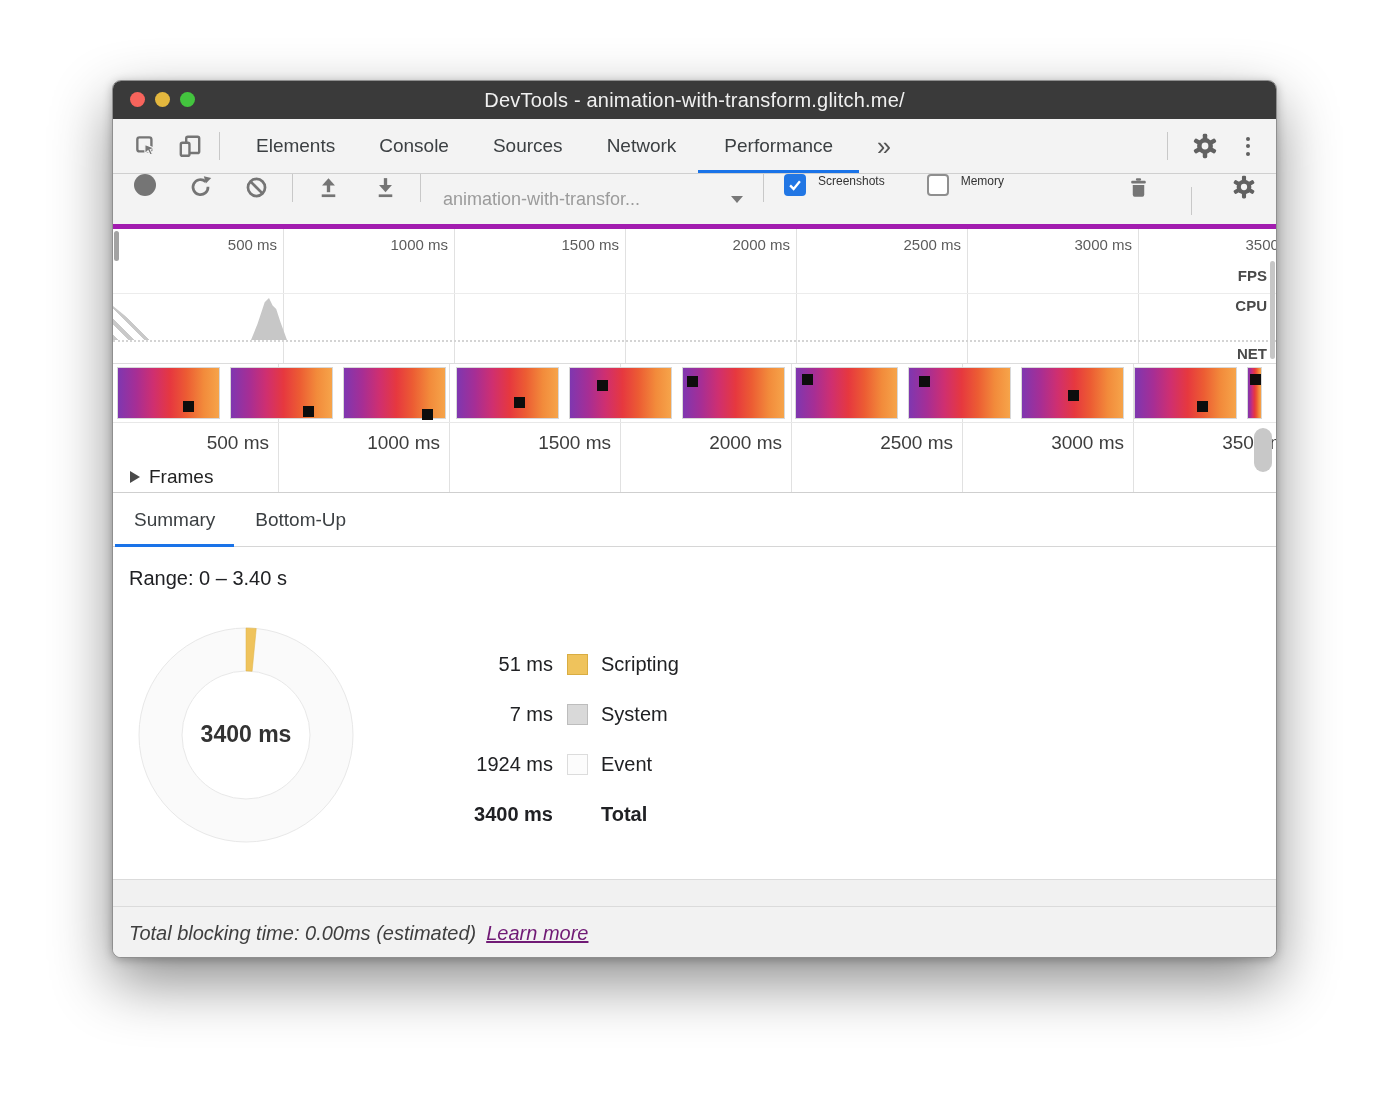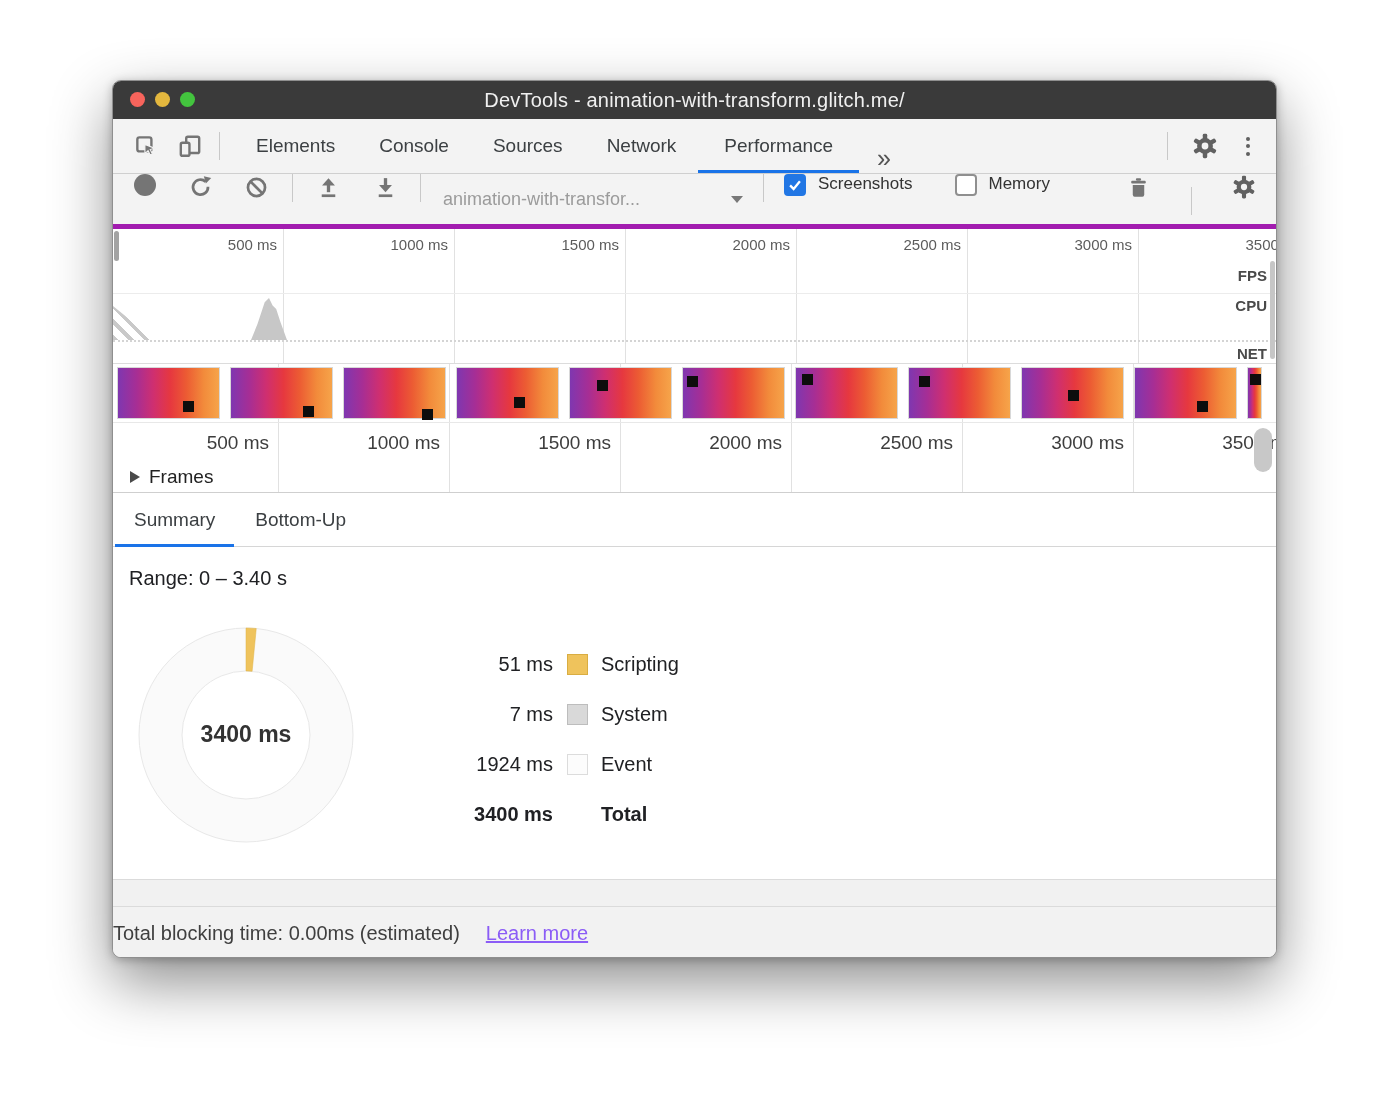--- a/index.html
+++ b/index.html
@@ -19,42 +19,42 @@
   .lights { position:absolute; left:17px; top:11px; display:flex; gap:10px; }
   .light { width:15px; height:15px; border-radius:50%; }
   .light.red{ background:#f7645c; } .light.yellow{ background:#e3b73e; } .light.green{ background:#43c43e; }
   .title-text { color:#f0f0f0; font-size:20px; letter-spacing:.2px; }
 
   
   .tabbar { position:absolute; left:0; top:38px; width:100%; height:55px; background:#f3f3f3;
     border-bottom:1px solid #cfcfcf; display:flex; align-items:center; }
   .tb-icon { width:30px; height:30px; display:flex; align-items:center; justify-content:center; }
   .sep { width:1px; height:28px; background:#c8c8c8; }
-  .tabs { display:flex; height:100%; align-items:flex-end; margin-left:14px; }
+  .tabs { display:flex; height:100%; align-items:center; margin-left:14px; }
   .tab { position:relative; height:100%; display:flex; align-items:center; padding:0 22px;
     font-size:19px; color:#3c4043; cursor:default; }
   .tab.active { padding:16px 26px; }
   .tab.active::after { content:""; position:absolute; left:0; right:0; bottom:0; height:3px; background:#1a73e8; }
   .more-tabs { font-size:25px; color:#555; padding:0 18px; }
   .tabbar-right { position:absolute; right:0; top:0; height:100%; display:flex; align-items:center; gap:22px; padding-right:22px; }
   .dots { display:flex; flex-direction:column; gap:3.5px; padding:0 4px; }
   .dots i { width:4px; height:4px; border-radius:50%; background:#606060; }
 
   
   .toolbar { position:absolute; left:0; top:93px; width:100%; height:55px; background:#f3f3f3;
     border-bottom:5px solid #a21caf; display:flex; }
   .record-dot { width:22px; height:22px; border-radius:50%; background:#757575; margin-left:21px; }
   .ticon { width:26px; height:26px; display:flex; align-items:center; justify-content:center; }
   .profile-select { margin-left:22px; width:300px; display:flex; align-items:center; justify-content:space-between; }
   .profile-select .val { color:#9b9b9b; font-size:18px; white-space:nowrap; overflow:hidden; }
   .caret-down { width:0; height:0; border-left:6px solid transparent; border-right:6px solid transparent; border-top:7px solid #787878; margin-left:8px; }
   .cb { width:22px; height:22px; border-radius:4px; display:flex; align-items:center; justify-content:center; }
   .cb.checked { background:#2176e4; }
   .cb.unchecked { background:#fff; border:2px solid #8f8f8f; }
-  .cb-label { font-size:17px; color:#333; margin-left:12px; }
+  .cb-label { font-size:12px; color:#333; margin-left:12px; }
 
   
   .overview { position:absolute; left:0; top:148px; width:100%; height:134px; background:#fff; overflow:hidden;
     background-image:repeating-linear-gradient(90deg, transparent 0 170px, #e1e1e1 170px 171px); }
   .ruler { position:absolute; left:0; top:0; width:1200px; height:30px; display:flex; overflow:hidden; }
   .ruler span { width:171px; flex:0 0 171px; text-align:right; padding-right:7px; font-size:15px; color:#5c5c5c; line-height:32px; }
   .track-fps { position:absolute; left:0; top:30px; width:100%; height:35px; border-bottom:1px solid #ececec; }
   .track-cpu { position:absolute; left:0; top:65px; width:100%; height:48px; border-bottom:2px dotted #d4d4d4; }
   .track-net { position:absolute; left:0; top:113px; width:100%; height:21px; }
   .track-label { position:absolute; right:9px; font-size:15px; font-weight:bold; color:#4a4a4a; }
@@ -104,22 +104,22 @@
   .sw-scripting { background:#efc35c; border:1px solid #d9ad42; }
   .sw-system { background:#d9d9d9; border:1px solid #bdbdbd; }
   .sw-idle { background:#fcfcfc; border:1px solid #dcdcdc; }
   .sw-none { background:transparent; border:none; }
   .llabel { font-size:20px; color:#202124; margin-left:13px; }
 
   
   .gray-strip { position:absolute; left:0; top:798px; width:100%; height:28px; background:#f1f1f1;
     border-top:1px solid #dbdbdb; border-bottom:1px solid #dbdbdb; }
   .statusbar { position:absolute; left:0; top:826px; width:100%; height:52px; background:#f2f2f2;
-    display:flex; align-items:center; font-size:20px; color:#3f3f3f; }
-  .statusbar a { color:#8b5cf6; text-decoration:underline; margin-left:26px; }
+    display:flex; align-items:center; padding-left:16px; font-size:20px; color:#3f3f3f;font-style:italic; }
+  .statusbar a { color:#701a75; text-decoration:underline; margin-left:10px; }
 
   svg { display:block; }
 </style>
 </head>
 <body>
 
 <div class="window">
 
   <div class="titlebar">
     <div class="lights">

